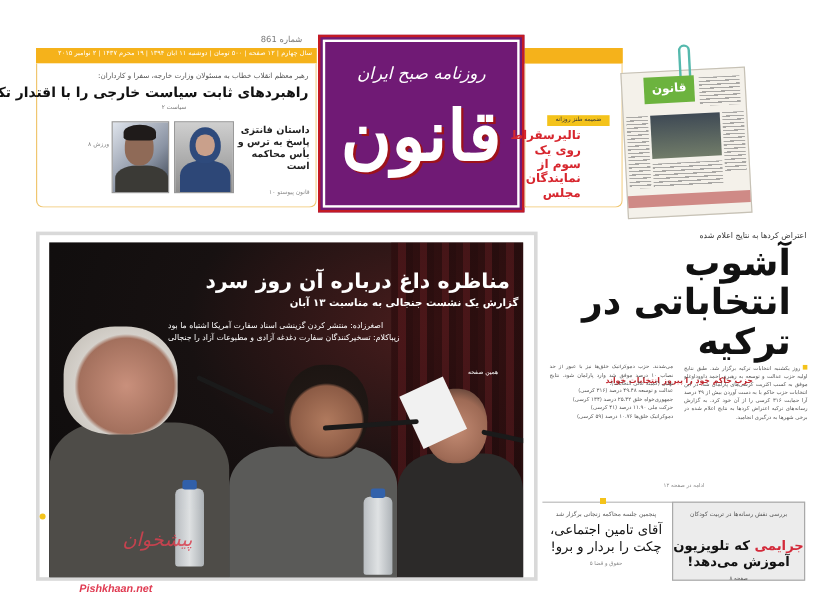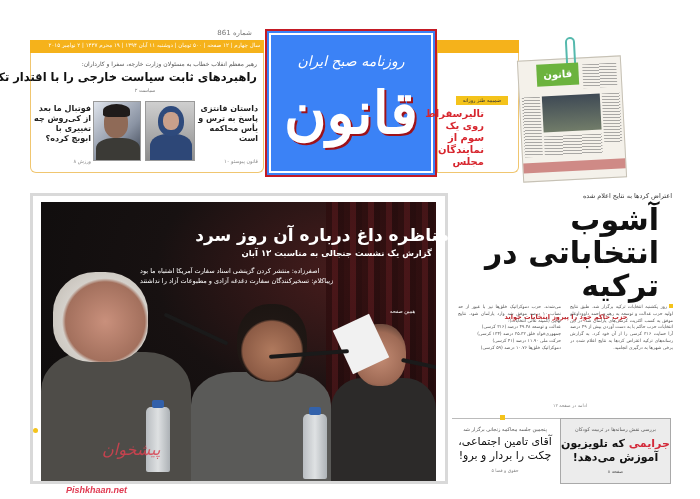--- a/index.html
+++ b/index.html
@@ -27,21 +27,21 @@
   .photo-woman { left: 145px; top: 101px; width: 50px; height: 60px; background: linear-gradient(180deg,#cfcfcf 0%,#8e8e8e 100%); border: 1px solid #999; }
   .photo-woman .head { position: absolute; left: 12px; top: 4px; width: 26px; height: 30px; border-radius: 50% 50% 45% 45%; background: #2e4a7c; }
   .photo-woman .face { position: absolute; left: 17px; top: 10px; width: 16px; height: 18px; border-radius: 45%; background: #c9a08b; }
   .photo-woman .body { position: absolute; left: 4px; top: 32px; width: 42px; height: 30px; border-radius: 40% 40% 0 0; background: #2d4777; }
   .photo-man { left: 93px; top: 101px; width: 48px; height: 60px; background: linear-gradient(135deg,#dfe4ec 0%,#8a93a3 60%,#3a4250 100%); border: 1px solid #999; }
   .photo-man .head { position: absolute; left: 10px; top: 6px; width: 24px; height: 30px; border-radius: 45%; background: #8f6a57; }
   .photo-man .hair { position: absolute; left: 9px; top: 2px; width: 27px; height: 13px; border-radius: 50% 50% 20% 20%; background: #1f1b1a; }
   .photo-man .body { position: absolute; left: 2px; top: 36px; width: 44px; height: 26px; border-radius: 40% 40% 0 0; background: #3b3a36; }
 
   
-  .masthead { position: absolute; left: 265px; top: 29px; width: 172px; height: 148px; background: #3b82f6; border: 2px solid #c41a24; outline: 2px solid #fff; outline-offset: -6px; }
+  .masthead { position: absolute; left: 265px; top: 29px; width: 172px; height: 148px; background: #701a75; border: 2px solid #c41a24; outline: 2px solid #fff; outline-offset: -6px; }
   .masthead-sub { position: absolute; left: 0; top: 22px; width: 100%; text-align: center; font-family: "DejaVu Serif", serif; font-style: italic; font-size: 14px; color: #fff; direction: rtl; }
   .masthead-title { position: absolute; left: 0; top: 48px; width: 100%; text-align: center; font-family: "DejaVu Serif", serif; font-weight: bold; font-size: 58px; color: #fff; direction: rtl; letter-spacing: -2px; text-shadow: 2px 2px 0 #9e121a; }
 
   
   .mini-paper-wrap { position: absolute; left: 437px; top: 53px; width: 82px; height: 120px; border: 1px solid #f0c670; border-top: none; border-radius: 0 0 6px 0; }
   .mini-paper { position: absolute; left: 520px; top: 58px; width: 104px; height: 122px; background: #f4f1ea; border: 1px solid #c6c1b5; transform: rotate(-3deg); }
   .mini-paper .green { position: absolute; left: 18px; top: 4px; width: 42px; height: 22px; background: #6cb33e; color: #fff; font-size: 10px; font-weight: bold; text-align: center; line-height: 22px; direction: rtl; }
   .mini-paper .clip { position: absolute; left: 48px; top: -22px; width: 10px; height: 32px; border: 2px solid #55b9ad; border-radius: 6px; }
   .mini-paper .photo-mini { position: absolute; left: 22px; top: 36px; width: 58px; height: 36px; background: linear-gradient(180deg,#3f4a55,#717c69); }
   .mini-paper .txt { position: absolute; background: repeating-linear-gradient(180deg,#777 0 1px,transparent 1px 3px); opacity: 0.6; }
@@ -61,21 +61,21 @@
   .p2-body { left: 150px; top: 170px; width: 140px; height: 110px; border-radius: 30% 30% 0 0; background: #5a5a58; }
   .p3-head { left: 313px; top: 122px; width: 52px; height: 62px; border-radius: 45%; background: radial-gradient(circle at 50% 55%, #c38b73 0%, #9e6a55 60%, #3a2a25 100%); }
   .p3-body { left: 290px; top: 176px; width: 105px; height: 103px; border-radius: 30% 30% 0 0; background: #2c2a29; }
   .paper { left: 300px; top: 118px; width: 40px; height: 48px; background: #f1f1f1; transform: rotate(-25deg); }
   .mic { position: absolute; height: 4px; background: #1a1a1a; border-radius: 2px; }
   .bottle { position: absolute; width: 24px; height: 65px; background: linear-gradient(90deg,#c4c9ce,#eef1f3,#b7bdc2); border-radius: 5px 5px 2px 2px; opacity: 0.9; }
   .bottle::before { content: ""; position: absolute; left: 6px; top: -7px; width: 12px; height: 8px; background: #2f63b5; border-radius: 2px; }
   .photo-credit { position: absolute; left: 390px; top: 308px; font-size: 5px; color: #fff; direction: rtl; }
 
   .story-kicker { position: absolute; left: 170px; top: 212px; width: 262px; font-size: 8.5px; font-weight: bold; color: #fff; direction: rtl; text-align: right; margin-top: 36px; }
-  .story-title { position: absolute; left: 137px; top: 225px; width: 312px; font-size: 17px; font-weight: bold; color: #fff; direction: rtl; text-align: right; white-space: nowrap; }
+  .story-title { position: absolute; left: 113px; top: 225px; width: 312px; font-size: 17px; font-weight: bold; color: #fff; direction: rtl; text-align: right; white-space: nowrap; }
   .story-quote { position: absolute; left: 140px; top: 266px; width: 292px; font-size: 6.5px; color: #fff; direction: rtl; text-align: left; line-height: 10px; }
 
   .side-strip { position: absolute; left: 33px; top: 428px; width: 6px; height: 50px; }
   .side-strip .dot { width: 5px; height: 5px; background: #f4c31b; border-radius: 50%; }
 
   .watermark-logo { position: absolute; left: 102px; top: 440px; font-family: "DejaVu Serif", serif; font-style: italic; font-size: 16px; color: #d94150; direction: rtl; opacity: 0.85; }
   .watermark { position: absolute; left: 66px; top: 485px; font-family: "Liberation Sans", sans-serif; font-style: italic; font-weight: bold; font-size: 9px; color: #e03b52; }
 
   
   .rc-kicker { position: absolute; left: 460px; top: 192px; width: 212px; font-size: 6.5px; color: #333; direction: rtl; text-align: right; }
@@ -90,21 +90,21 @@
   .divider { position: absolute; left: 452px; top: 418px; width: 108px; height: 1px; background: #bbb; }
   .divider-dot { position: absolute; left: 500px; top: 415px; width: 5px; height: 5px; background: #f4c31b; }
 
   .box-left { position: absolute; left: 452px; top: 420px; width: 106px; height: 66px; direction: rtl; text-align: center; }
   .box-left .k { font-size: 5px; color: #555; margin-top: 6px; }
   .box-left .t { font-size: 11px; font-weight: normal; line-height: 14px; color: #111; margin-top: 3px; }
   .box-left .p { font-size: 4.5px; color: #888; margin-top: 5px; }
 
   .box-right { position: absolute; left: 560px; top: 418px; width: 111px; height: 66px; background: #ececec; border: 1px solid #a9a9a9; direction: rtl; text-align: center; }
   .box-right .k { font-size: 5px; color: #555; margin-top: 7px; }
-  .box-right .t { font-size: 11px; font-weight: bold; line-height: 14px; color: #111; margin-top: 5px; }
+  .box-right .t { font-size: 11px; font-weight: bold; line-height: 14px; color: #111; margin-top: 16px; }
   .box-right .t .red { color: #d32a3a; }
   .box-right .p { font-size: 4.5px; color: #555; margin-top: 4px; }
 </style>
 </head>
 <body>
 
 <div class="issue-no">شماره 861</div>
 <div class="topbar"></div>
 <div class="topbar-right"></div>
 <div class="date-line">سال چهارم | ۱۲ صفحه | ۵۰۰ تومان | دوشنبه ۱۱ آبان ۱۳۹۴ | ۱۹ محرم ۱۴۳۷ | ۲ نوامبر ۲۰۱۵</div>
@@ -122,21 +122,20 @@
   <div class="body"></div>
     <div class="head"></div>
     <div class="face"></div>
 </div>
 <div class="photo photo-man">
   <div class="body"></div>
     <div class="head"></div>
     <div class="hair"></div>
 </div>
 <div class="mini-story" style="left:34px; top:104px; width:57px;">
-  <div class="mini-title">فوتبال ما بعد از کی‌روش چه تغییری با ابوبچ کرده؟</div>
   <div class="mini-page" style="margin-top:14px;">ورزش ۸</div>
 </div>
 
 <div class="masthead">
   <div class="masthead-sub">روزنامه صبح ایران</div>
   <div class="masthead-title">قانون</div>
 </div>
 
 <div class="mini-paper-wrap"></div>
 <div class="mini-paper">
@@ -166,21 +165,21 @@
   <div class="mic" style="left:228px; top:150px; width:80px; transform:rotate(-4deg);"></div>
   <div class="mic" style="left:360px; top:160px; width:40px; transform:rotate(12deg);"></div>
   <div class="bottle" style="left:105px; top:205px;"></div>
   <div class="bottle" style="left:262px; top:212px;"></div>
 </div>
 <div class="photo-credit">همین صفحه</div>
 <div class="story-kicker">گزارش یک نشست جنجالی به مناسبت ۱۳ آبان</div>
 <div class="story-title">مناظره داغ درباره آن روز سرد</div>
 <div class="story-quote">
   <div>اصغرزاده: منتشر کردن گزینشی اسناد سفارت آمریکا اشتباه ما بود</div>
-  <div>زیباکلام: تسخیرکنندگان سفارت دغدغه آزادی و مطبوعات آزاد را نداشتند</div>
+  <div>زیباکلام: تسخیرکنندگان سفارت دغدغه آزادی و مطبوعات آزاد را جنجالی</div>
 </div>
 
 <div class="side-strip">
   <div class="dot"></div>
 </div>
 
 <div class="watermark-logo">پیشخوان</div>
 <div class="watermark">Pishkhaan.net</div>
 
 <div class="rc-kicker">اعتراض کردها به نتایج اعلام شده</div>

